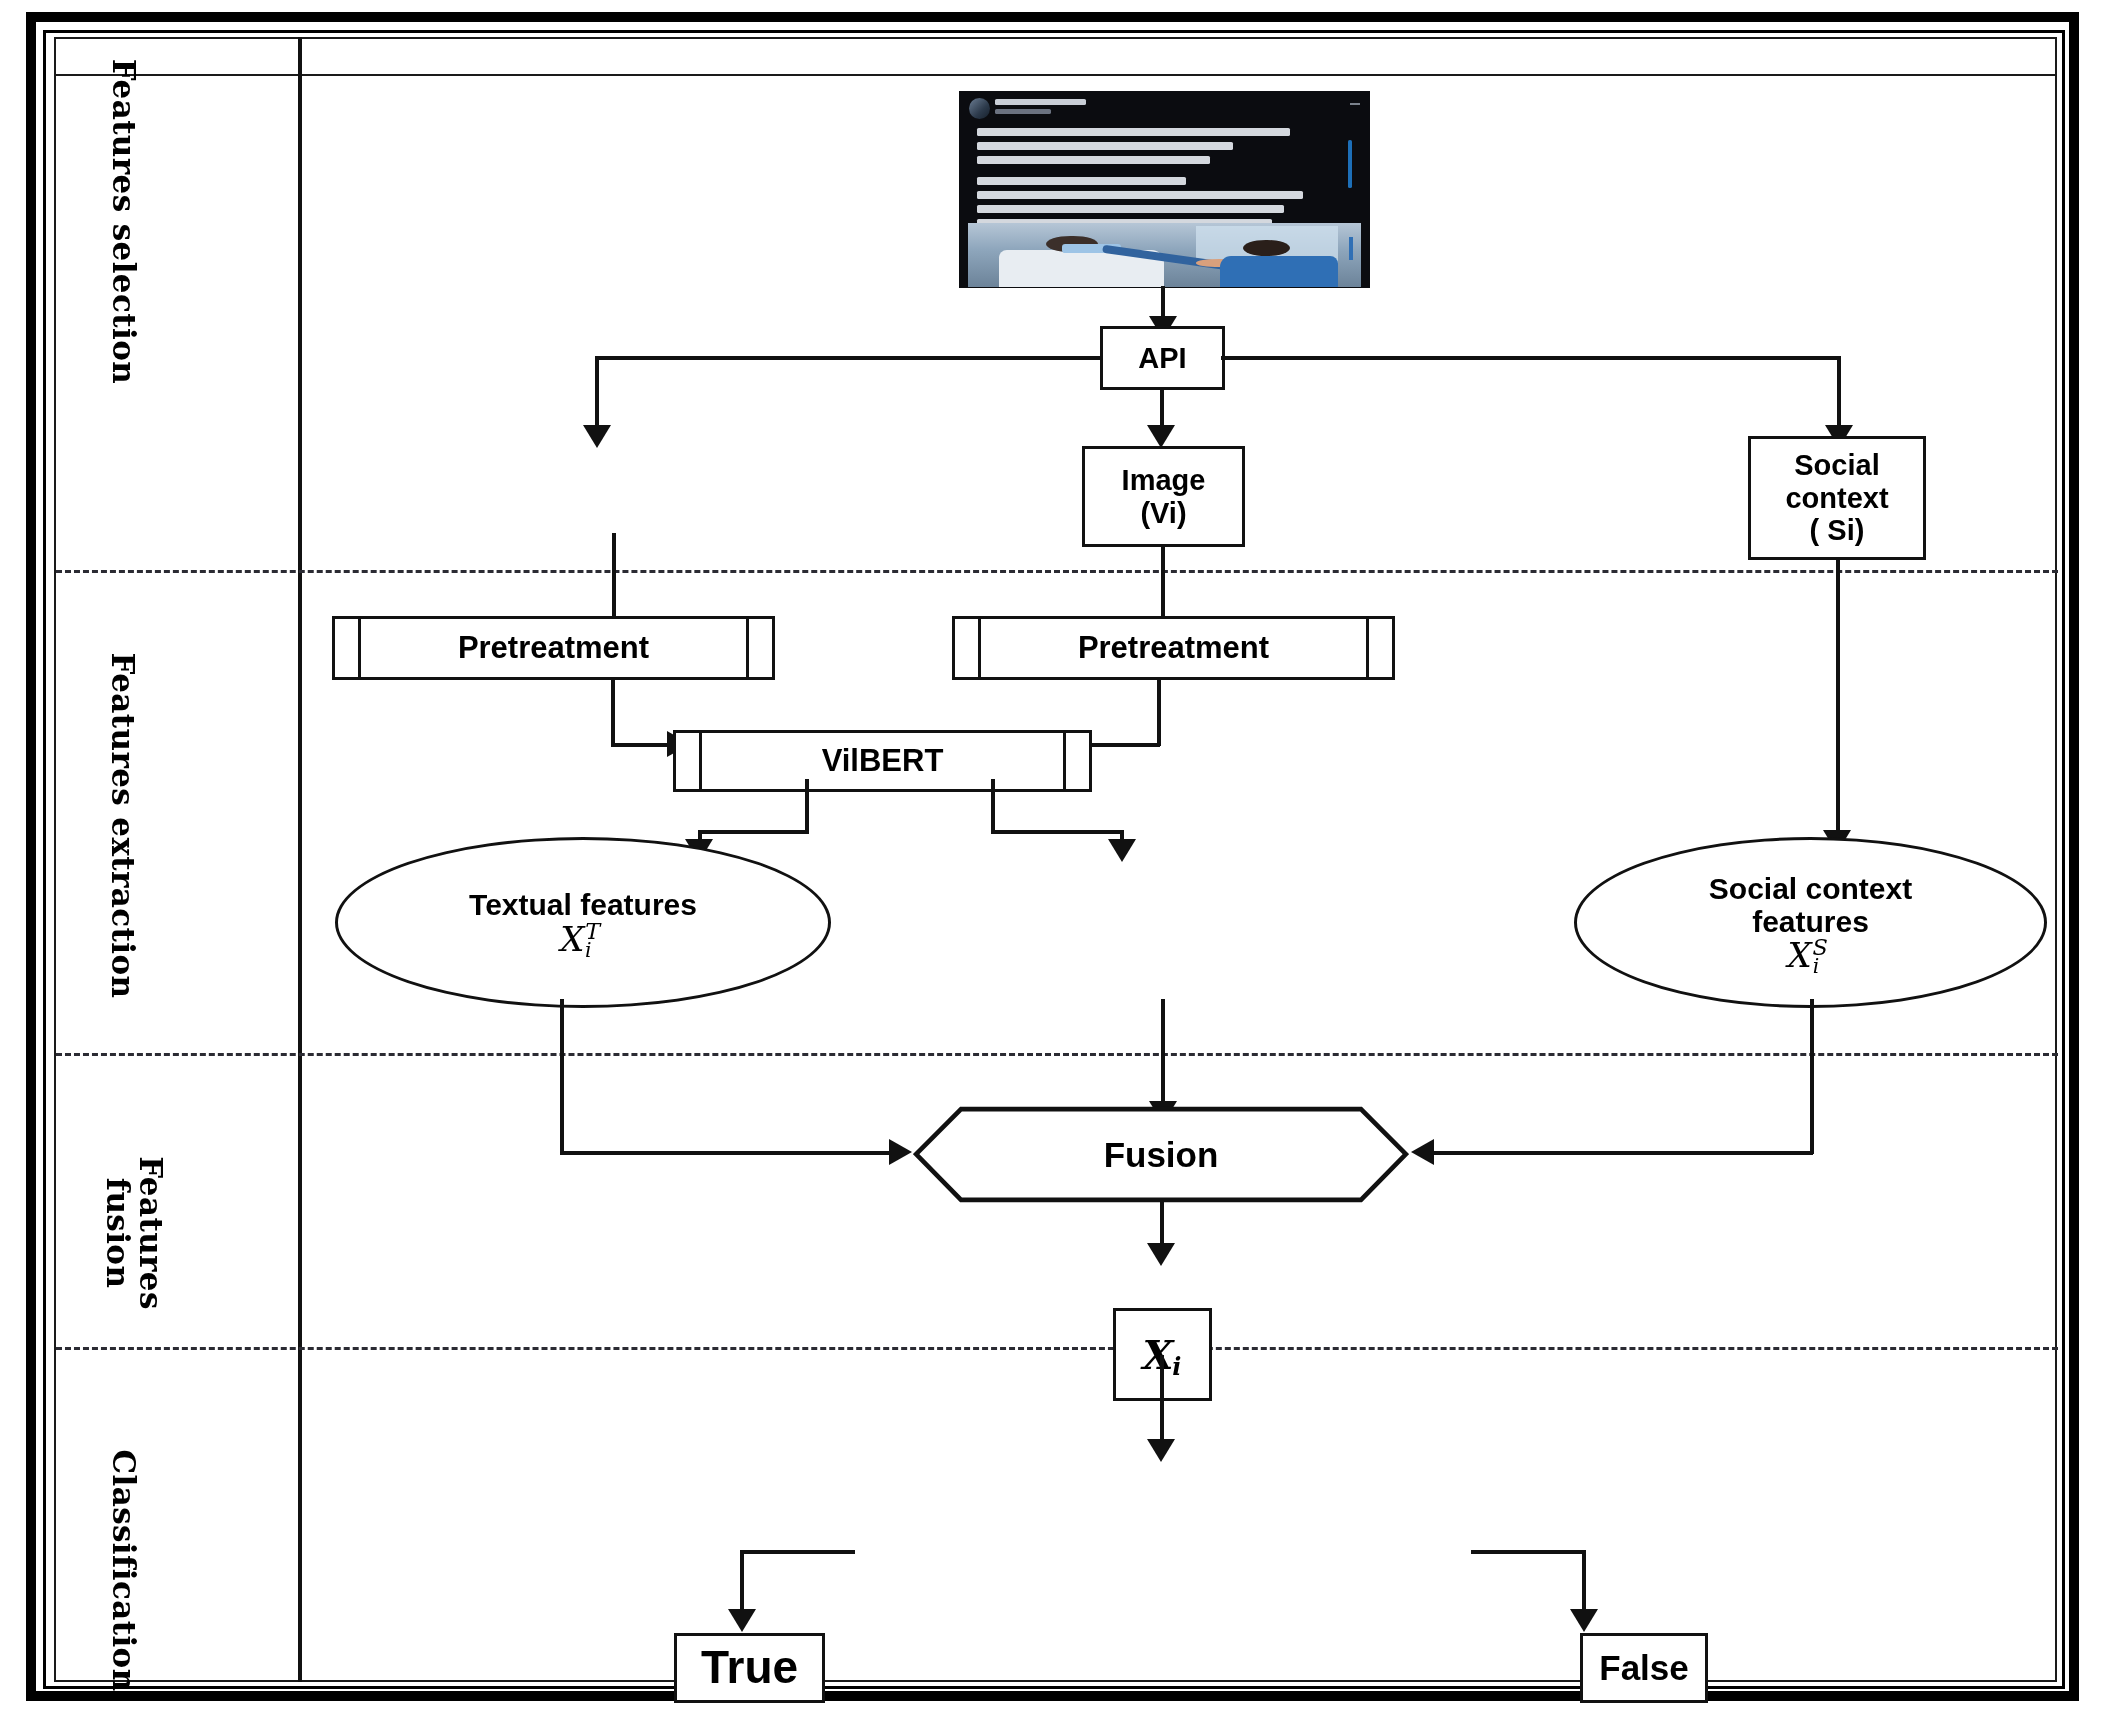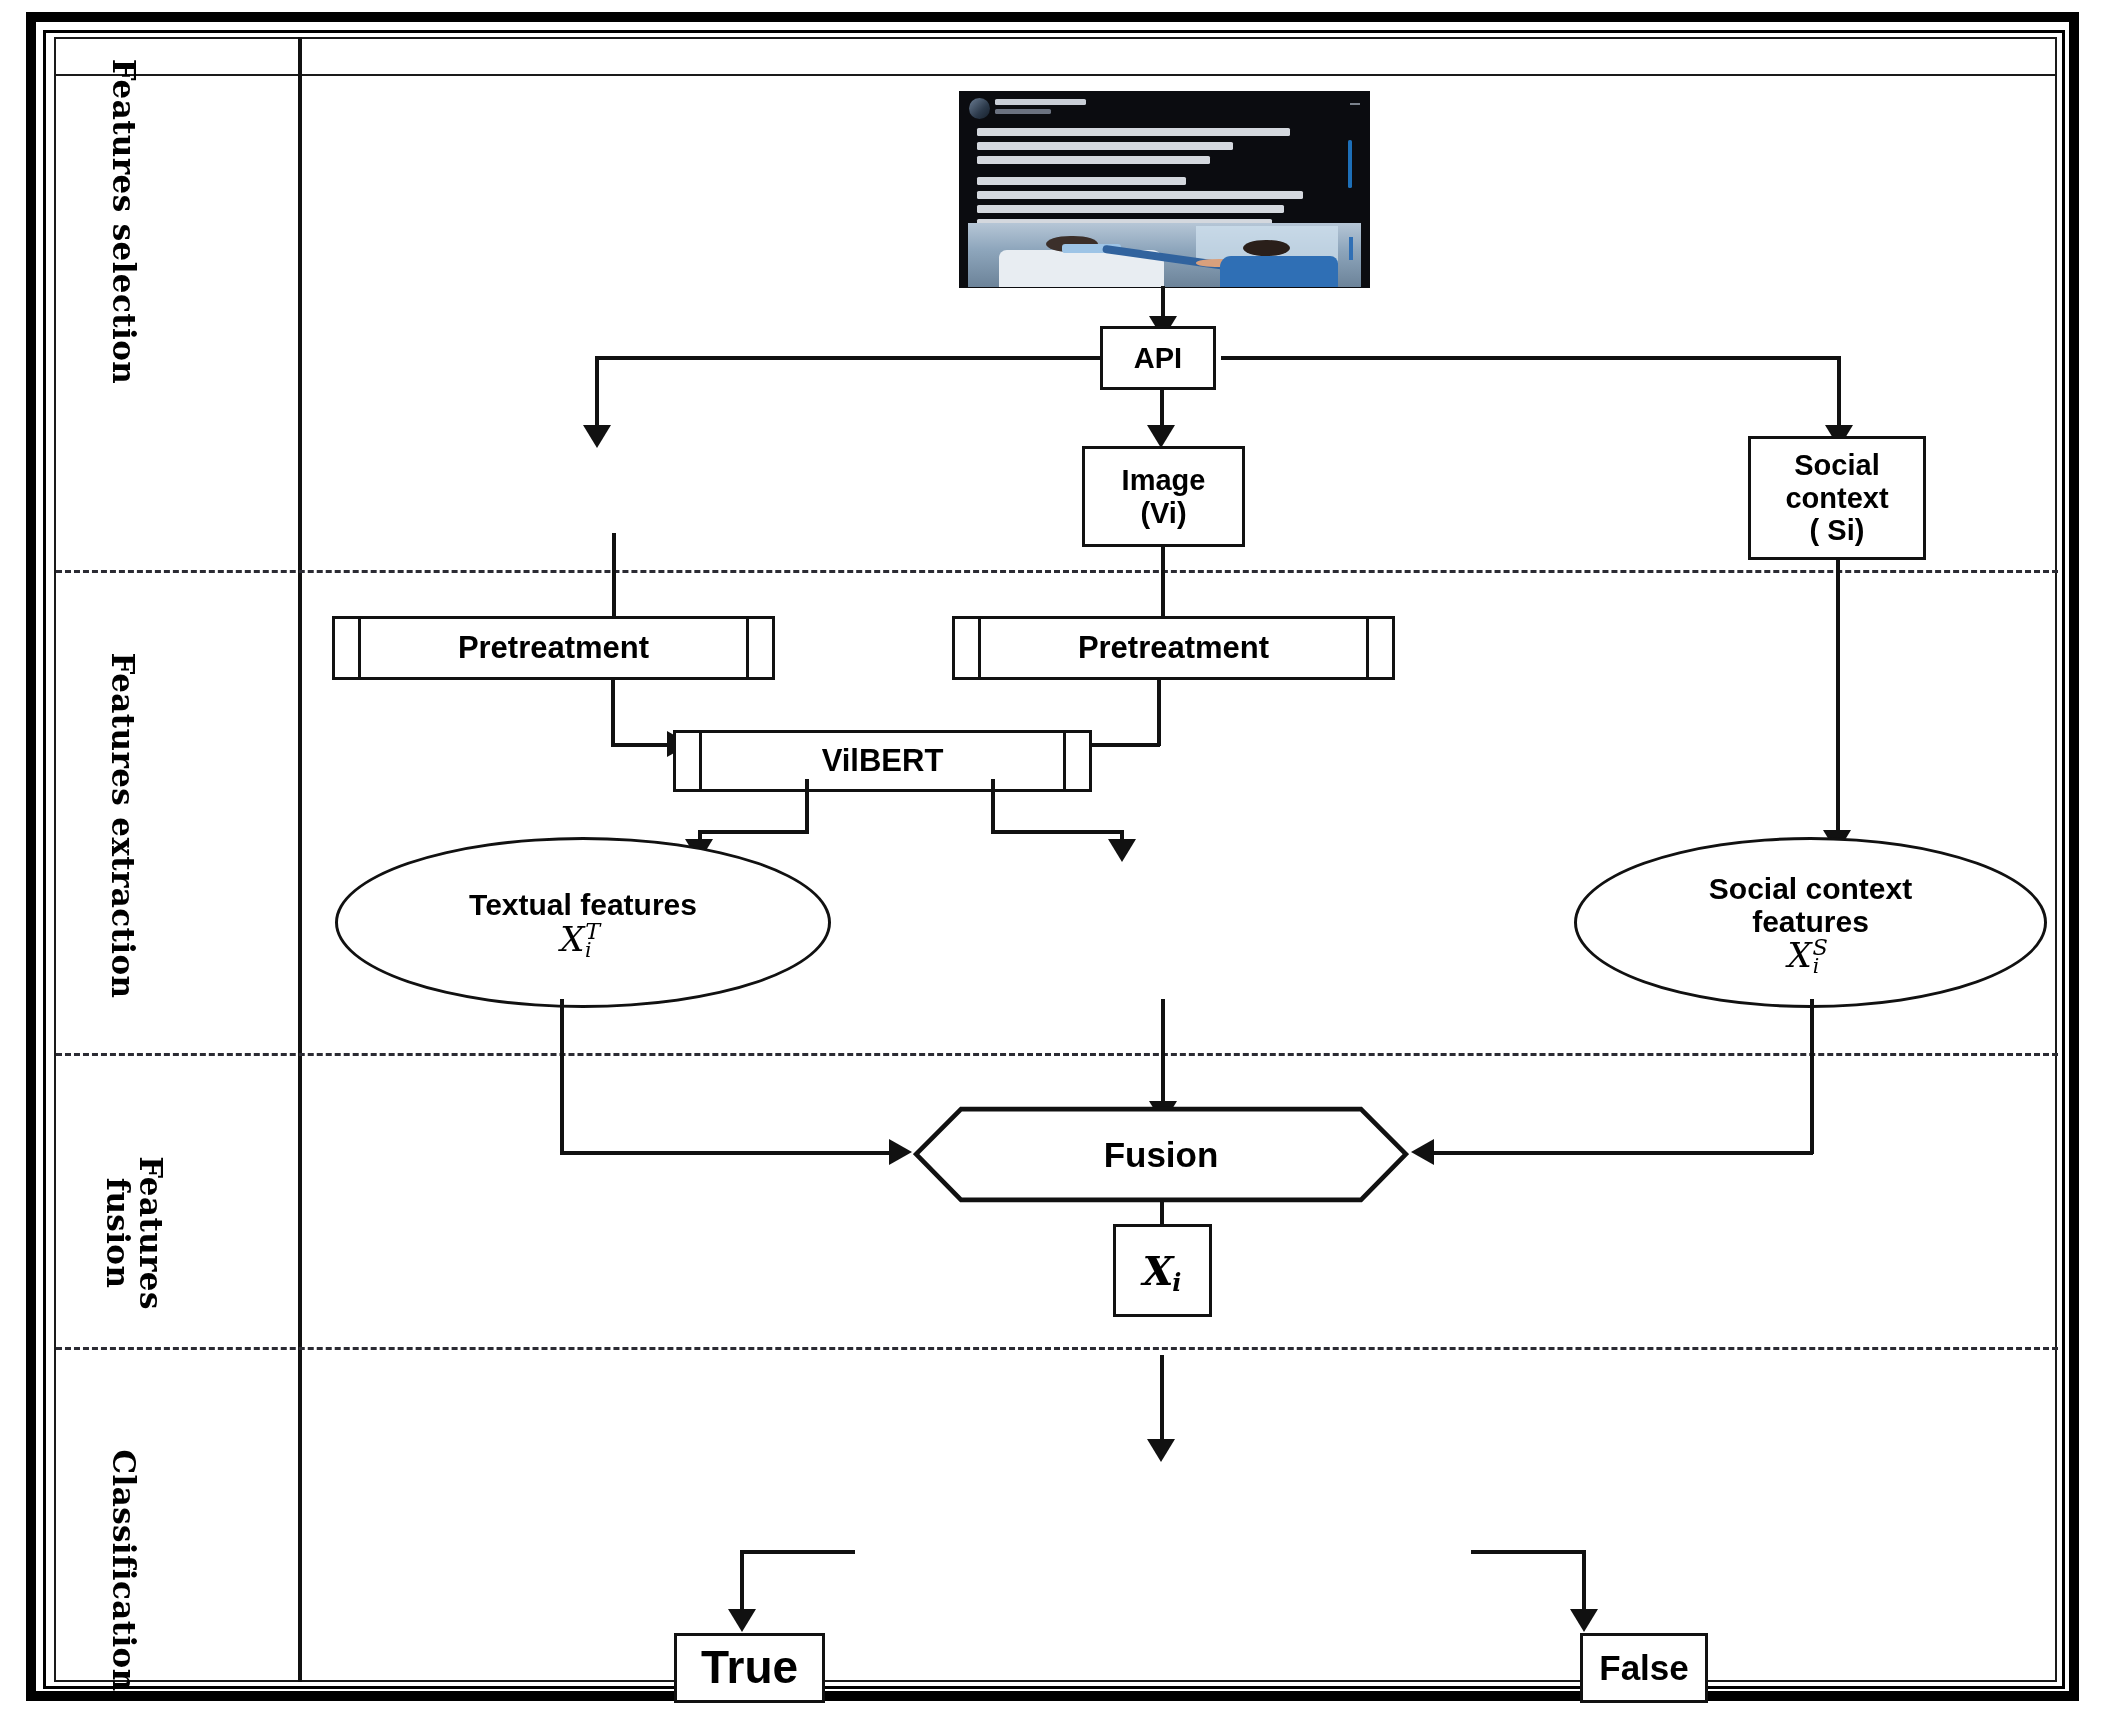--- a/index.html
+++ b/index.html
@@ -146,21 +146,21 @@
       <div class="m-skin"></div>
       <div class="m-kid-body"></div>
       <div class="m-kid-head"></div>
       <div class="m-strip"></div>
     </div>
   </div>
 
   <div class="ln lnv" style="left:1161px;top:286px;height:36px;"></div>
   <div class="arrow-d" style="left:1149px;top:316px;"></div>
 
-  <div class="node rect" style="left:1100px;top:326px;width:116px;height:64px;">
+  <div class="node rect" style="left:1100px;top:326px;width:125px;height:64px;">
     <span class="lbl">API</span>
   </div>
 
   <div class="ln lnh" style="left:595px;top:356px;width:508px;"></div>
   <div class="ln lnv" style="left:595px;top:356px;height:78px;"></div>
   <div class="arrow-d" style="left:583px;top:425px;"></div>
 
   <div class="ln lnv" style="left:1160px;top:390px;height:43px;"></div>
   <div class="arrow-d" style="left:1147px;top:425px;"></div>
 
@@ -253,21 +253,21 @@
   <div class="hexwrap" style="left:913px;top:1106px;width:496px;height:97px;">
     <svg width="496" height="97" viewBox="0 0 640 125" aria-hidden="true">
       <polygon points="62,4 578,4 636,62 578,121 62,121 4,62" fill="#ffffff" stroke="#111111" stroke-width="6"></polygon>
     </svg>
     <div class="hexlbl">Fusion</div>
   </div>
 
   <div class="ln lnv" style="left:1160px;top:1200px;height:58px;"></div>
   <div class="arrow-d" style="left:1147px;top:1243px;"></div>
 
-  <div class="xibox" style="left:1113px;top:1224px;width:99px;height:93px;">
+  <div class="xibox" style="left:1113px;top:1308px;width:99px;height:93px;">
     <span class="mathvar">
       <span>X</span><span class="sub" style="top:0.28em;left:-0.05em;">i</span>
     </span>
   </div>
 
   <div class="ln lnv" style="left:1160px;top:1355px;height:99px;"></div>
   <div class="arrow-d" style="left:1147px;top:1439px;"></div>
 
 
   <div class="ln lnh" style="left:740px;top:1550px;width:115px;"></div>

